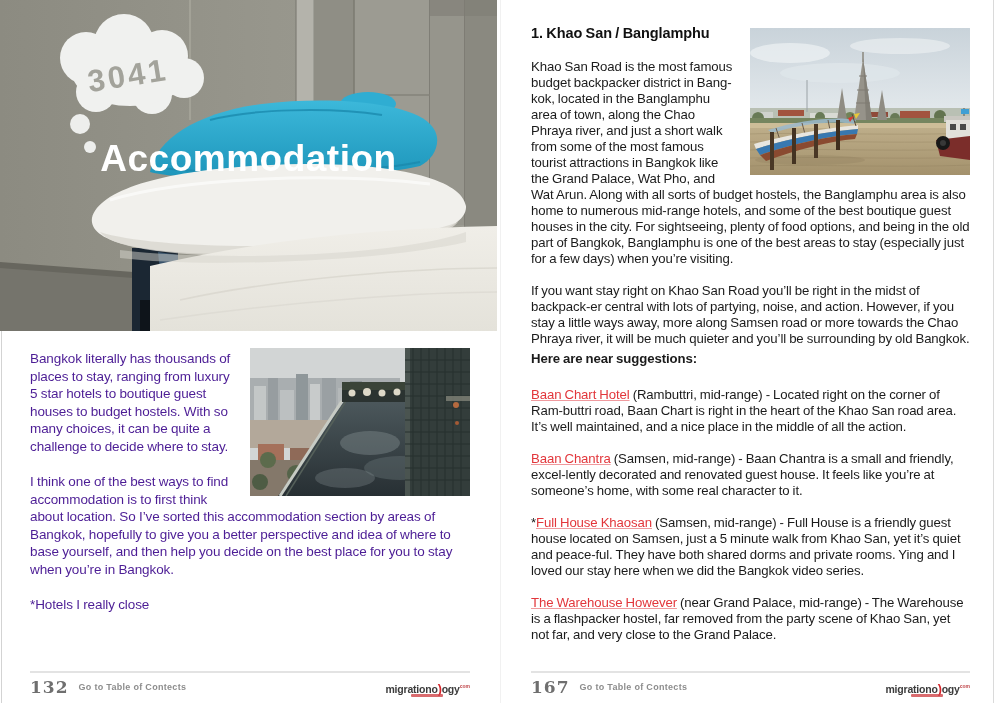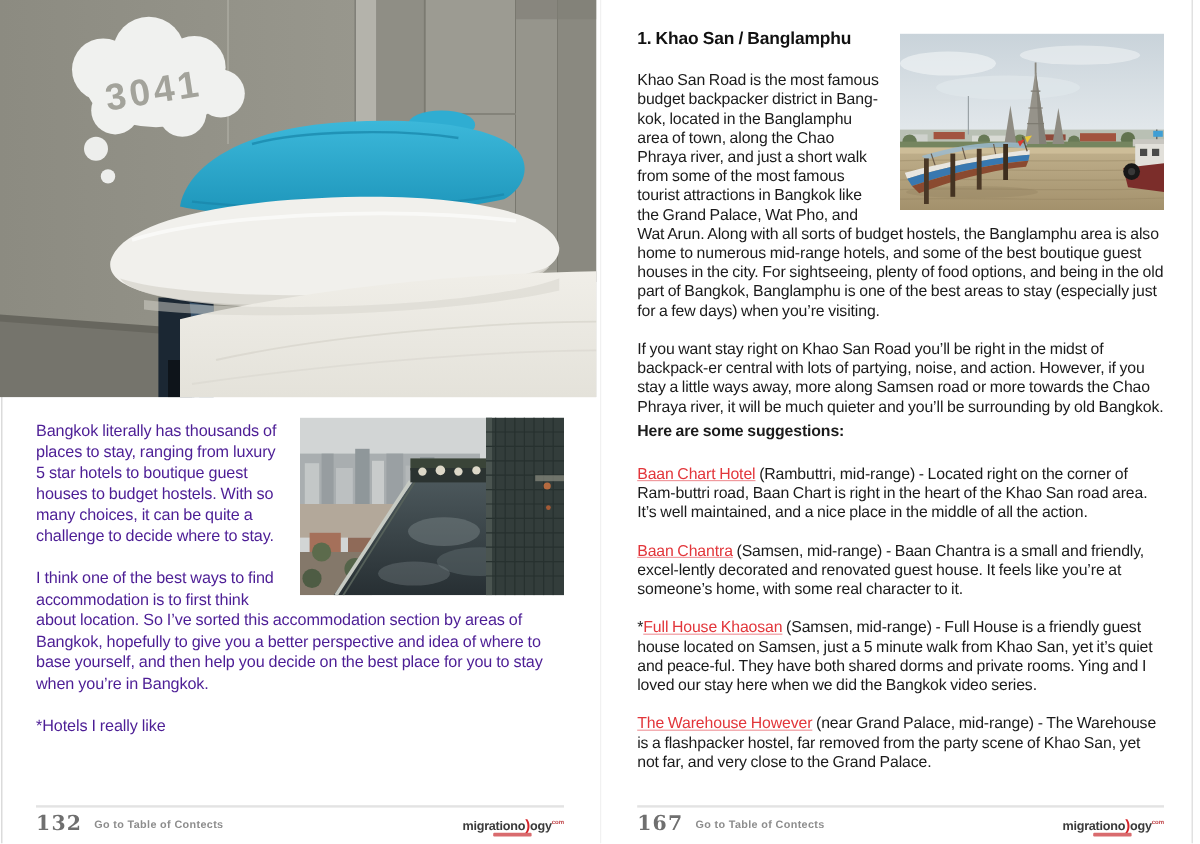--- a/index.html
+++ b/index.html
@@ -154,20 +154,21 @@
         <circle cx="162" cy="56" r="26" fill="#f0f1ef"></circle>
         <circle cx="184" cy="78" r="20" fill="#f0f1ef"></circle>
         <circle cx="96" cy="92" r="20" fill="#f0f1ef"></circle>
         <circle cx="152" cy="94" r="20" fill="#f0f1ef"></circle>
         <ellipse cx="130" cy="72" rx="58" ry="34" fill="#f0f1ef"></ellipse>
         <circle cx="80" cy="124" r="10" fill="#edeeec"></circle>
         <circle cx="90" cy="147" r="6" fill="#edeeec"></circle>
         <text x="128" y="86" transform="rotate(-9 128 76)" text-anchor="middle" font-size="31" font-weight="bold" fill="#a3a39b" letter-spacing="3">3041</text>
       </g>
     </svg>
+    <div class="hero-title">Accommodation</div>
   </div>
 
   <div class="content-left">
     <span class="float-photo">
       <svg width="220" height="148" viewBox="0 0 220 148">
         <defs>
           <linearGradient id="poolg" x1="0" y1="0" x2="0" y2="1">
             <stop offset="0" stop-color="#4c585c"></stop>
               <stop offset="1" stop-color="#272f33"></stop>
           </linearGradient>
@@ -234,21 +235,21 @@
             <line x1="155" y1="132" x2="220" y2="132"></line>
           </g>
           <circle cx="206" cy="57" r="3" fill="#b56a3f"></circle>
           <circle cx="207" cy="75" r="2" fill="#a55a35"></circle>
           <rect x="196" y="48" width="24" height="5" fill="#8a8c80" opacity="0.7"></rect>
         </g>
       </svg>
     </span>
     <p>Bangkok literally has thousands of places to stay, ranging from luxury 5 star hotels to boutique guest houses to budget hostels. With so many choices, it can be quite a challenge to decide where to stay.</p>
     <p>I think one of the best ways to find accommodation is to first think about location. So I’ve sorted this accommodation section by areas of Bangkok, hopefully to give you a better perspective and idea of where to base yourself, and then help you decide on the best place for you to stay when you’re in Bangkok.</p>
-    <p class="last">*Hotels I really like</p>
+    <p class="last">*Hotels I really close</p>
   </div>
 
   <div class="footer">
     <div class="footer-row">
       <span class="pageno">132</span>
       <span class="toc-link">Go to Table of Contects</span>
       <span class="logo"><span>migrationo</span><span class="paren">)</span><span>ogy</span><span class="com">com</span><span class="tagline"></span></span>
     </div>
   </div>
 </div>
@@ -337,21 +338,21 @@
           <rect x="20" y="104" width="4" height="38" fill="#4a3826"></rect>
           <rect x="42" y="100" width="4" height="36" fill="#443322"></rect>
           <rect x="64" y="96" width="4" height="34" fill="#4a3826"></rect>
           <rect x="86" y="92" width="4" height="30" fill="#3e2e1e"></rect>
         </g>
       </svg>
     </span>
     <h2>1. Khao San / Banglamphu</h2>
     <p>Khao San Road is the most famous budget backpacker district in Bang-kok, located in the Banglamphu area of town, along the Chao Phraya river, and just a short walk from some of the most famous tourist attractions in Bangkok like the Grand Palace, Wat Pho, and Wat Arun. Along with all sorts of budget hostels, the Banglamphu area is also home to numerous mid-range hotels, and some of the best boutique guest houses in the city. For sightseeing, plenty of food options, and being in the old part of Bangkok, Banglamphu is one of the best areas to stay (especially just for a few days) when you’re visiting.</p>
     <p class="tight">If you want stay right on Khao San Road you’ll be right in the midst of backpack-er central with lots of partying, noise, and action. However, if you stay a little ways away, more along Samsen road or more towards the Chao Phraya river, it will be much quieter and you’ll be surrounding by old Bangkok.</p>
-    <p class="label">Here are some suggestions:</p>
+    <p class="label">Here are near suggestions:</p>
 
     <p class="entry"><span></span><a href="#" class="hotel-link">Baan Chart Hotel</a><span> (Rambuttri, mid-range) - Located right on the corner of Ram-buttri road, Baan Chart is right in the heart of the Khao San road area. It’s well maintained, and a nice place in the middle of all the action.</span></p>
 
 
     <p class="entry"><span></span><a href="#" class="hotel-link">Baan Chantra</a><span> (Samsen, mid-range) - Baan Chantra is a small and friendly, excel-lently decorated and renovated guest house. It feels like you’re at someone’s home, with some real character to it.</span></p>
 
     <p class="entry"><span>*</span><a href="#" class="hotel-link">Full House Khaosan</a><span> (Samsen, mid-range) - Full House is a friendly guest house located on Samsen, just a 5 minute walk from Khao San, yet it’s quiet and peace-ful. They have both shared dorms and private rooms. Ying and I loved our stay here when we did the Bangkok video series.</span></p>
 
     <p class="entry"><span></span><a href="#" class="hotel-link">The Warehouse However</a><span> (near Grand Palace, mid-range) - The Warehouse is a flashpacker hostel, far removed from the party scene of Khao San, yet not far, and very close to the Grand Palace.</span></p>
   </div>

